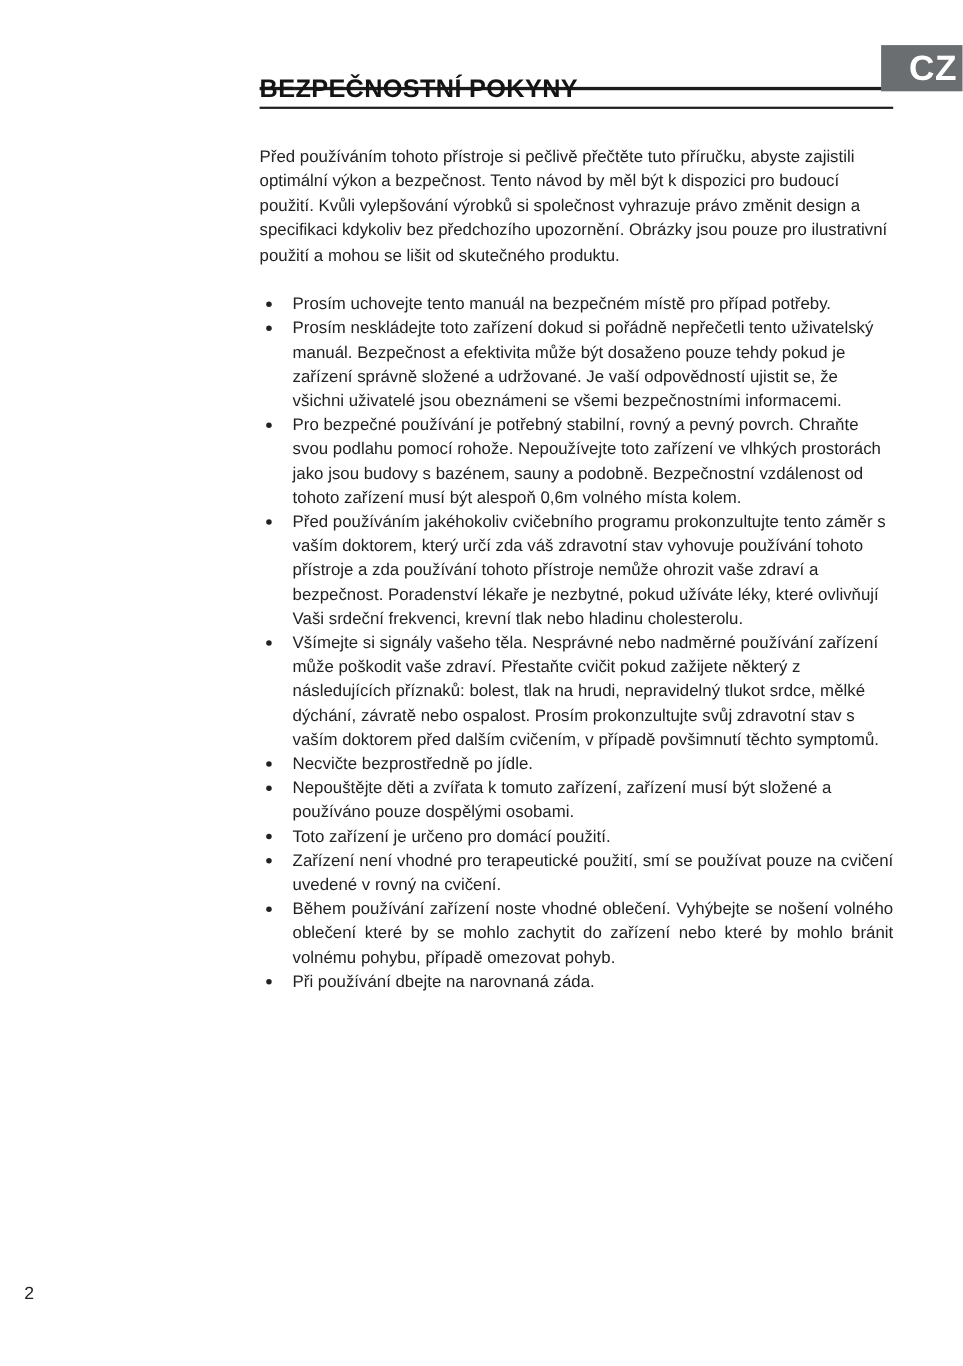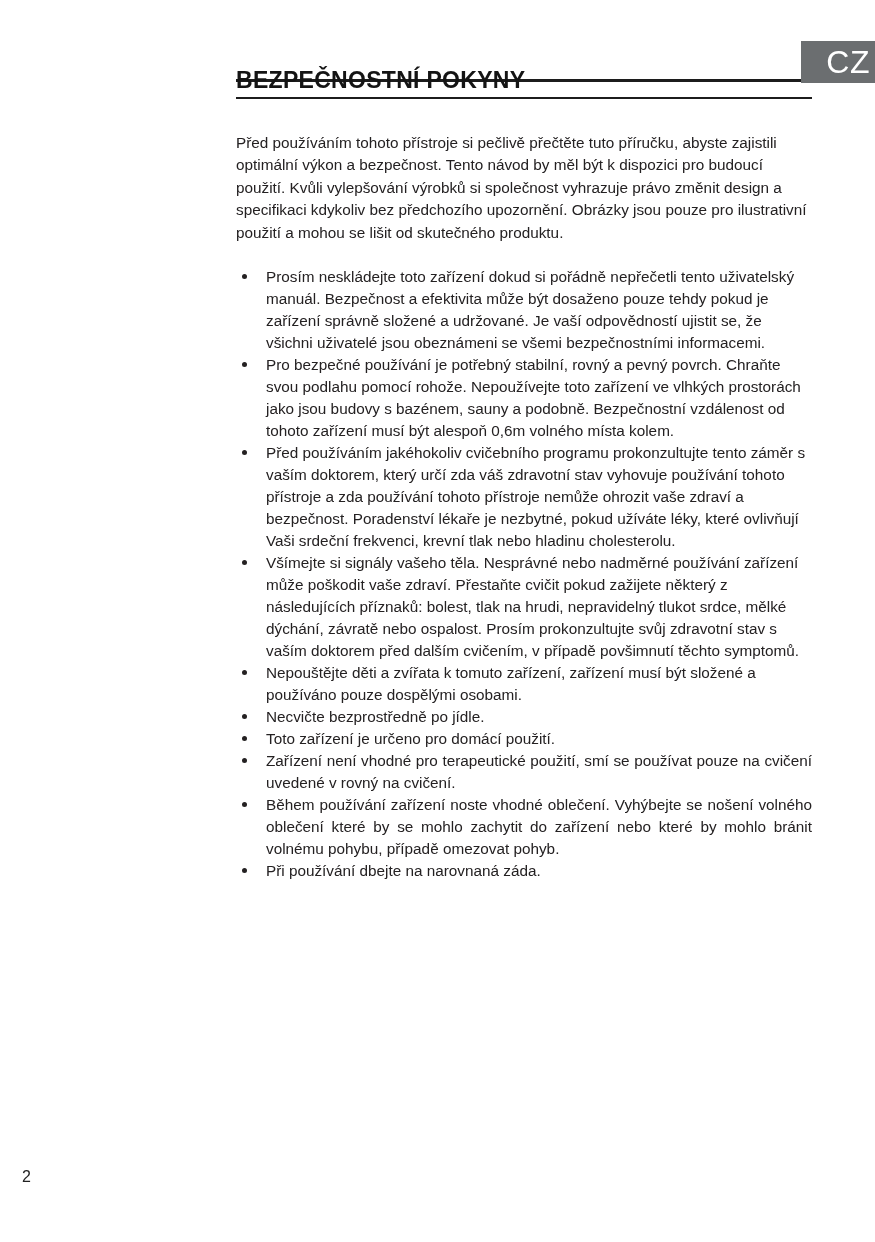--- a/index.html
+++ b/index.html
@@ -25,21 +25,21 @@
   }
   .lang-badge {
     position: absolute;
     top: 41px;
     right: 0;
     width: 74px;
     height: 42px;
     background: var(--badge-gray);
     color: #ffffff;
     font-size: 32px;
-    font-weight: 400;
+    font-weight: 700;
     display: flex;
     align-items: center;
     justify-content: flex-end;
     padding-right: 5px;
     letter-spacing: 0.5px;
     line-height: 1;
   }
   .top-rule {
     position: absolute;
     top: 79px;
@@ -115,26 +115,27 @@
   <div class="top-rule"></div>
 
   <div class="content">
     <h1 class="doc-title">BEZPEČNOSTNÍ POKYNY</h1>
 
     <div class="title-rule"></div>
 
     <p class="intro">Před používáním tohoto přístroje si pečlivě přečtěte tuto příručku, abyste zajistili optimální výkon a bezpečnost. Tento návod by měl být k dispozici pro budoucí použití. Kvůli vylepšování výrobků si společnost vyhrazuje právo změnit design a specifikaci kdykoliv bez předchozího upozornění. Obrázky jsou pouze pro ilustrativní použití a mohou se lišit od skutečného produktu.</p>
 
     <ul class="safety-list">
+        <li><span class="bullet"></span><span class="item-text">Prosím uchovejte tento manuál na bezpečném místě pro případ potřeby.</span></li>
         <li><span class="bullet"></span><span class="item-text">Prosím neskládejte toto zařízení dokud si pořádně nepřečetli tento uživatelský manuál. Bezpečnost a efektivita může být dosaženo pouze tehdy pokud je zařízení správně složené a udržované. Je vaší odpovědností ujistit se, že všichni uživatelé jsou obeznámeni se všemi bezpečnostními informacemi.</span></li>
         <li><span class="bullet"></span><span class="item-text">Pro bezpečné používání je potřebný stabilní, rovný a pevný povrch. Chraňte svou podlahu pomocí rohože. Nepoužívejte toto zařízení ve vlhkých prostorách jako jsou budovy s bazénem, sauny a podobně. Bezpečnostní vzdálenost od tohoto zařízení musí být alespoň 0,6m volného místa kolem.</span></li>
         <li><span class="bullet"></span><span class="item-text">Před používáním jakéhokoliv cvičebního programu prokonzultujte tento záměr s vaším doktorem, který určí zda váš zdravotní stav vyhovuje používání tohoto přístroje a zda používání tohoto přístroje nemůže ohrozit vaše zdraví a bezpečnost. Poradenství lékaře je nezbytné, pokud užíváte léky, které ovlivňují Vaši srdeční frekvenci, krevní tlak nebo hladinu cholesterolu.</span></li>
         <li><span class="bullet"></span><span class="item-text">Všímejte si signály vašeho těla. Nesprávné nebo nadměrné používání zařízení může poškodit vaše zdraví. Přestaňte cvičit pokud zažijete některý z následujících příznaků: bolest, tlak na hrudi, nepravidelný tlukot srdce, mělké dýchání, závratě nebo ospalost. Prosím prokonzultujte svůj zdravotní stav s vaším doktorem před dalším cvičením, v případě povšimnutí těchto symptomů.</span></li>
+        <li><span class="bullet"></span><span class="item-text">Necvičte bezprostředně po jídle.</span></li>
         <li><span class="bullet"></span><span class="item-text">Nepouštějte děti a zvířata k tomuto zařízení, zařízení musí být složené a používáno pouze dospělými osobami.</span></li>
-        <li><span class="bullet"></span><span class="item-text">Necvičte bezprostředně po jídle.</span></li>
         <li><span class="bullet"></span><span class="item-text">Toto zařízení je určeno pro domácí použití.</span></li>
         <li class="justify">
           <span class="bullet"></span>
           <span class="item-text">Zařízení není vhodné pro terapeutické použití, smí se používat pouze na cvičení uvedené v rovný na cvičení.</span>
         </li>
         <li class="justify">
           <span class="bullet"></span>
           <span class="item-text">Během používání zařízení noste vhodné oblečení. Vyhýbejte se nošení volného oblečení které by se mohlo zachytit do zařízení nebo které by mohlo bránit volnému pohybu, případě omezovat pohyb.</span>
         </li>
         <li><span class="bullet"></span><span class="item-text">Při používání dbejte na narovnaná záda.</span></li>

